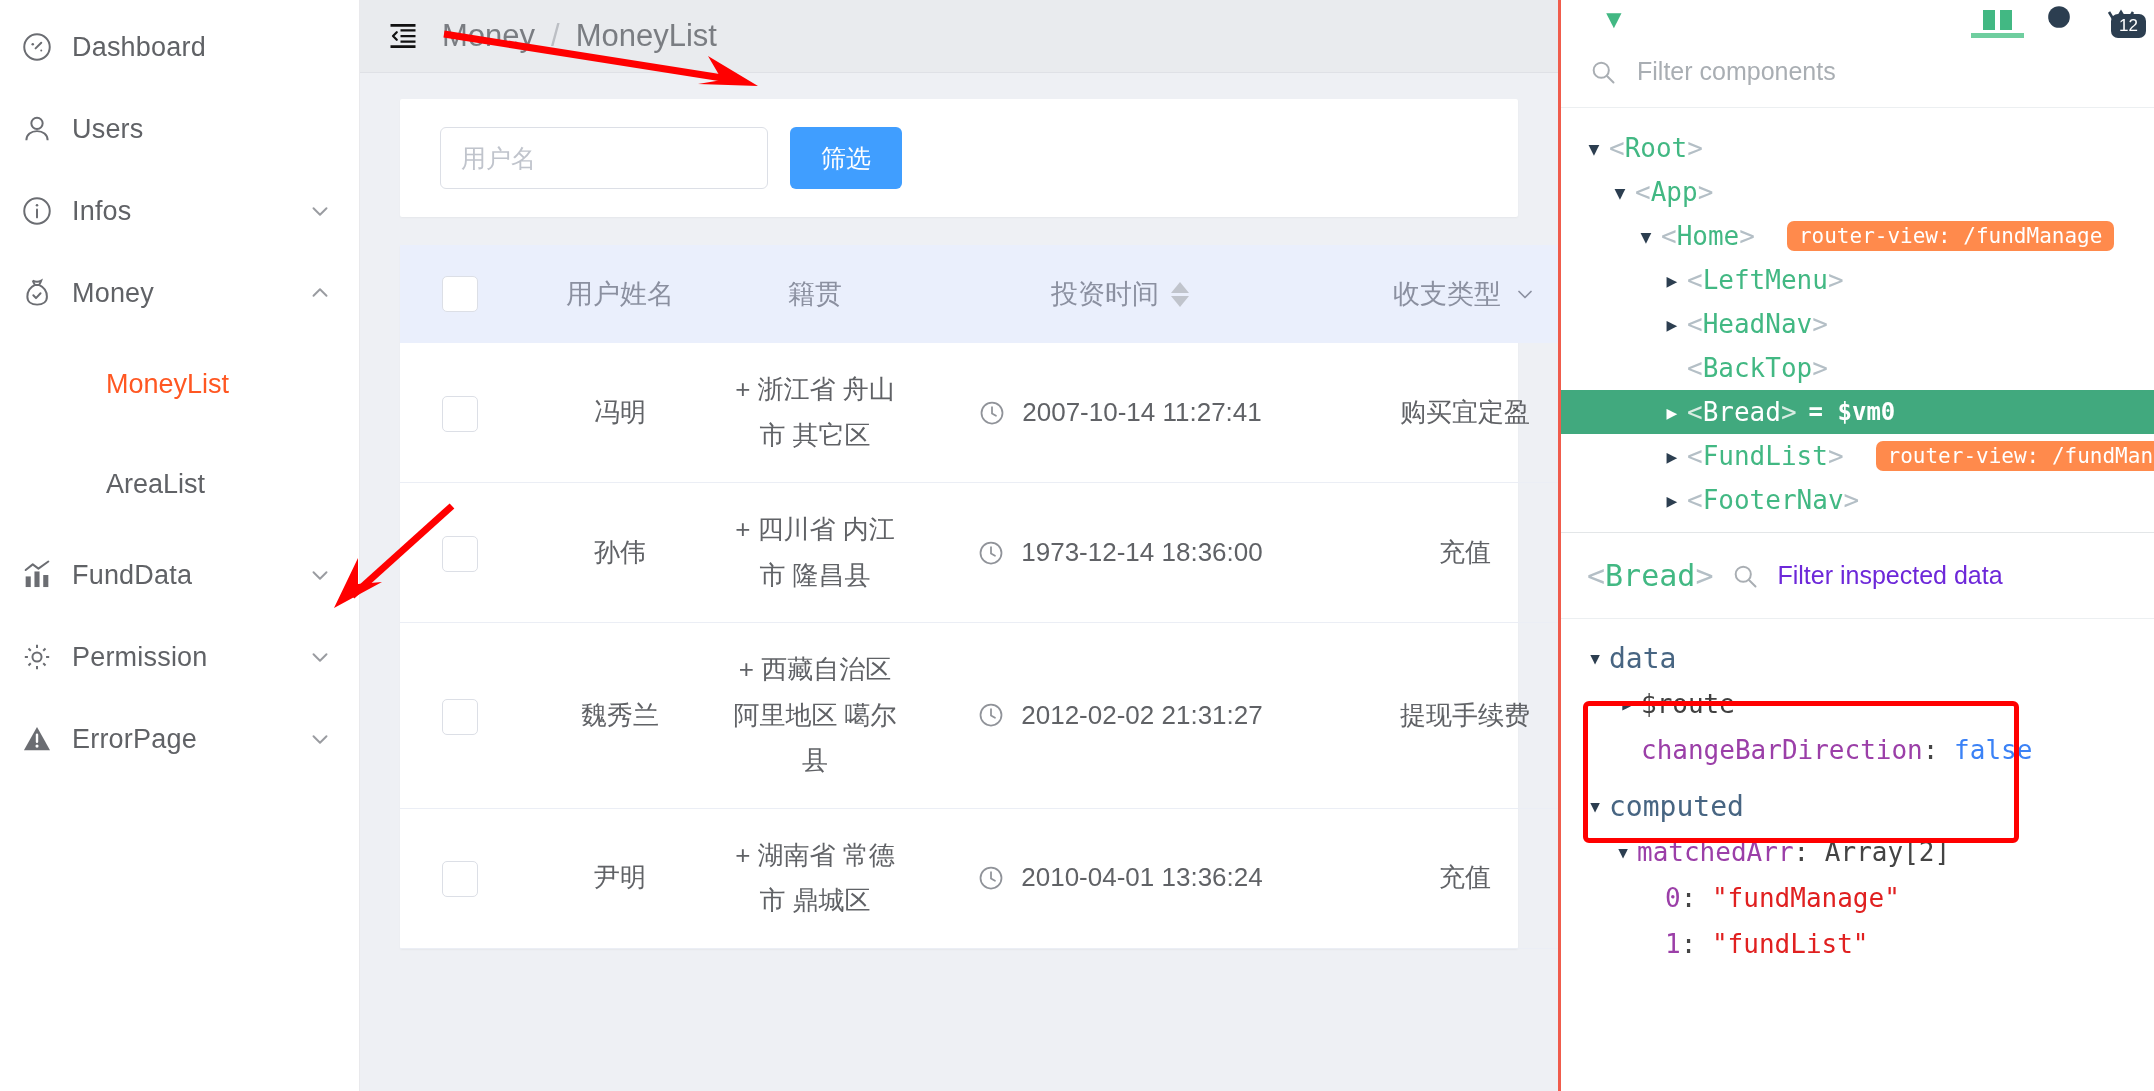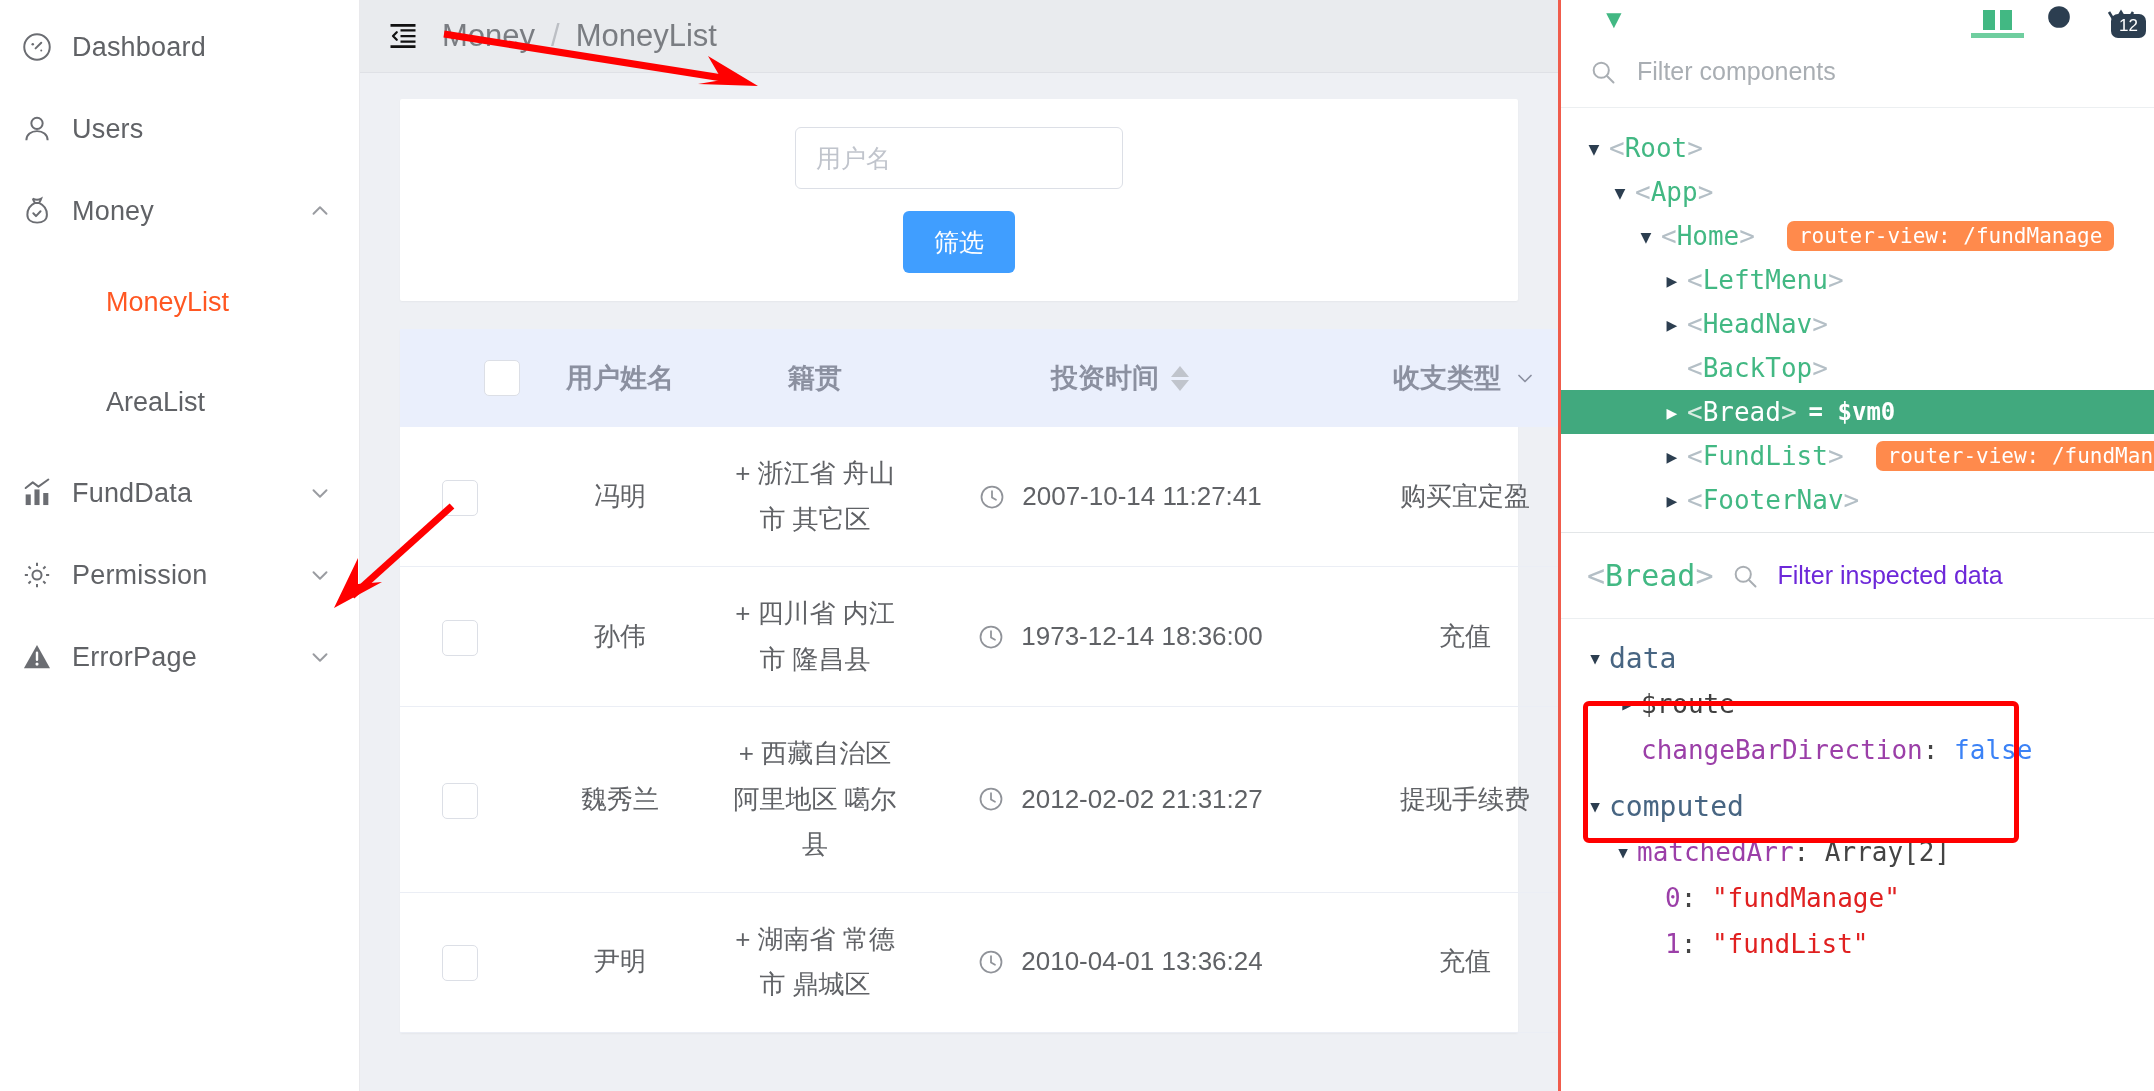--- a/index.html
+++ b/index.html
@@ -67,21 +67,20 @@
   .crumbs { display: flex; align-items: center; padding-left: 22px; font-size: 31px; color: #7a7d82; }
   .crumbs .sep { margin: 0 16px; color: #bcbfc4; }
   .crumbs .crumb { cursor: pointer; }
   .crumbs .crumb.last { color: #7a7d82; }
 
   .content { padding: 26px 40px 0 40px; }
   .card {
     background: #ffffff;
     border-radius: 2px;
     box-shadow: 0 1px 2px rgba(0,0,0,.04);
-    flex-direction: column;
   }
   .filter-card { padding: 28px 40px; display: flex; align-items: center; gap: 22px; }
   .filter-input {
     width: 328px; height: 62px;
     border: 1px solid #dcdfe6; border-radius: 6px;
     padding: 0 20px;
     font-size: 25px; color: #606266;
     outline: none;
     background: #fff;
     font-family: inherit;
@@ -93,23 +92,23 @@
     color: #fff; font-size: 25px; cursor: pointer;
     font-family: inherit;
     padding: 0 22px;
   }
 
   .table-card { margin-top: 28px; }
   .tbl { width: 100%; border-collapse: collapse; table-layout: fixed; }
   .tbl thead th {
     background: #eaeffc;
     color: #8b90a0;
-    font-size: 27px; font-weight: bold;
+    font-size: 27px; font-weight: normal;
     height: 98px;
-    text-align: right;
+    text-align: center;
     vertical-align: middle;
     padding: 0;
   }
   .tbl tbody td {
     border-bottom: 1px solid #ebeef5;
     color: #606266;
     font-size: 26px;
     text-align: center;
     vertical-align: middle;
     padding: 24px 4px;
@@ -240,20 +239,35 @@
       <span class="mi-icon">
         <svg class="icon-svg" width="34" height="34" viewBox="0 0 24 24" fill="none" stroke="#6b6d72" stroke-width="1.4">
           <circle cx="12" cy="8" r="4"></circle>
             <path d="M4.5 20c0-4.1 3.4-6.5 7.5-6.5s7.5 2.4 7.5 6.5"></path>
         </svg>
       </span>
       <span class="mi-label">Users</span>
     </div>
 
 
+    <div class="menu-item">
+      <span class="mi-icon">
+        <svg class="icon-svg" width="34" height="34" viewBox="0 0 24 24" fill="none" stroke="#6b6d72" stroke-width="1.4">
+          <circle cx="12" cy="12" r="9"></circle>
+            <path d="M12 11v5.5" stroke-linecap="round"></path>
+            <circle cx="12" cy="8" r=".9" fill="#6b6d72" stroke="none"></circle>
+        </svg>
+      </span>
+      <span class="mi-label">Infos</span>
+      <span class="mi-arrow">
+        <svg class="icon-svg" width="26" height="26" viewBox="0 0 24 24" fill="none" stroke="#9a9ca1" stroke-width="1.8">
+            <path d="M6 9.5l6 6 6-6" stroke-linecap="round" stroke-linejoin="round"></path>
+          </svg>
+      </span>
+    </div>
 
     <div class="menu-item">
       <span class="mi-icon">
         <svg class="icon-svg" width="34" height="34" viewBox="0 0 24 24" fill="none" stroke="#6b6d72" stroke-width="1.4">
           <path d="M9 3.2c1.6.9 4.4.9 6 0-.5 1.6-1 2.4-1.6 3.1M9 3.2c.5 1.6 1 2.4 1.6 3.1"></path>
           <path d="M10.6 6.3h2.8c3.3 1.5 5.6 4.8 5.6 8.3 0 3.5-2.8 5.6-6.9 5.6S5.2 18.1 5.2 14.6c0-3.5 2.2-6.8 5.4-8.3z"></path>
           <path d="M9.4 13.6l1.9 2 3.2-3.4" stroke-linecap="round" stroke-linejoin="round"></path>
         </svg>
       </span>
       <span class="mi-label">Money</span>

